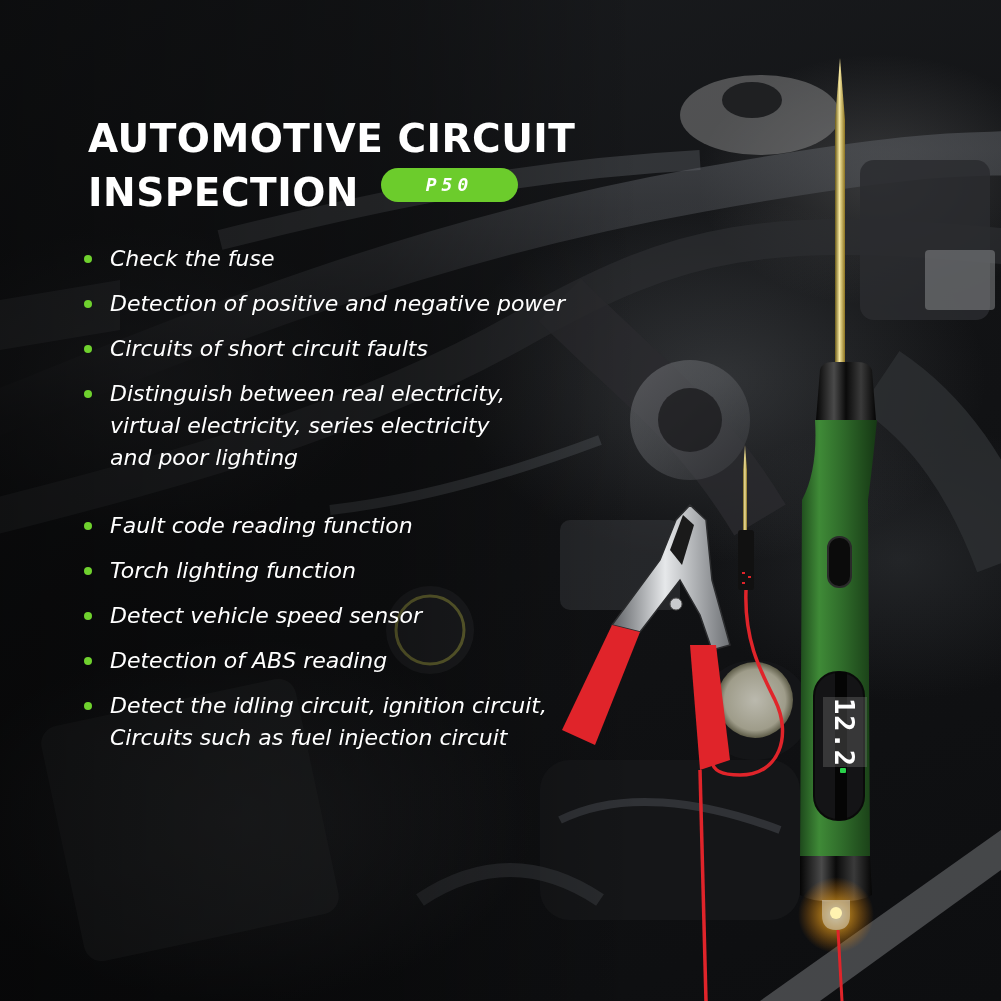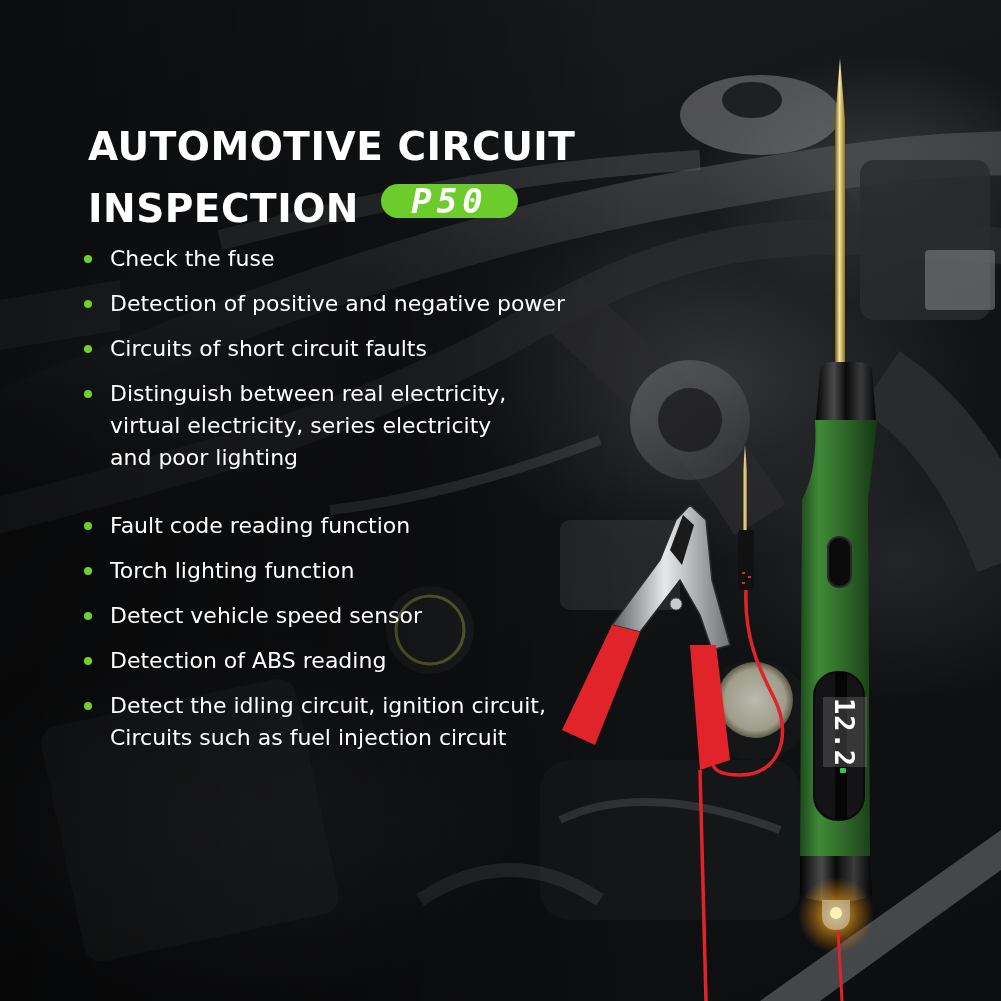--- a/index.html
+++ b/index.html
@@ -32,33 +32,33 @@
   .headline {
     position: absolute;
     left: 88px; top: 112px;
     color: #ffffff;
     font-family: "DejaVu Sans", sans-serif;
     font-weight: bold;
     font-size: 39px;
     line-height: 54px;
     letter-spacing: 0.5px;
   }
-  .headline .line { display: block; white-space: nowrap; margin-top: 8px; }
+  .headline .line { display: block; white-space: nowrap; }
   .headline .line2 { display: flex; }
   .model-badge {
     display: inline-flex; align-items: center; justify-content: center;
     margin-left: 22px;
     width: 137px; height: 34px;
     border-radius: 17px;
     background: #6ccc2c;
     color: #ffffff;
     font-family: "DejaVu Sans Mono", monospace;
     font-weight: bold;
     font-style: italic;
-    font-size: 34px;
+    font-size: 18px;
     letter-spacing: 5px;
     transform: translateY(2px);
   }
 
   .features {
     position: absolute;
     left: 82px; top: 243px;
     list-style: none;
     color: #ffffff;
     font-family: "DejaVu Sans", sans-serif;
@@ -72,21 +72,21 @@
     white-space: nowrap;
   }
   .features li.multi { margin-bottom: 36px; }
   .features .bullet {
     position: absolute;
     left: 2px; top: 12px;
     width: 8px; height: 8px;
     border-radius: 50%;
     background: #6fd12e;
   }
-  .features .text { display: block; }
+  .features .text { display: block; font-style: italic; }
 
   
   .device { position: absolute; left: 0; top: 0; width: 1001px; height: 1001px; pointer-events: none; }
   .device > * { pointer-events: auto; }
 
   .lcd {
     position: absolute;
     left: 823px; top: 697px;
     width: 44px; height: 70px;
     background: rgba(120,120,120,0.35);

